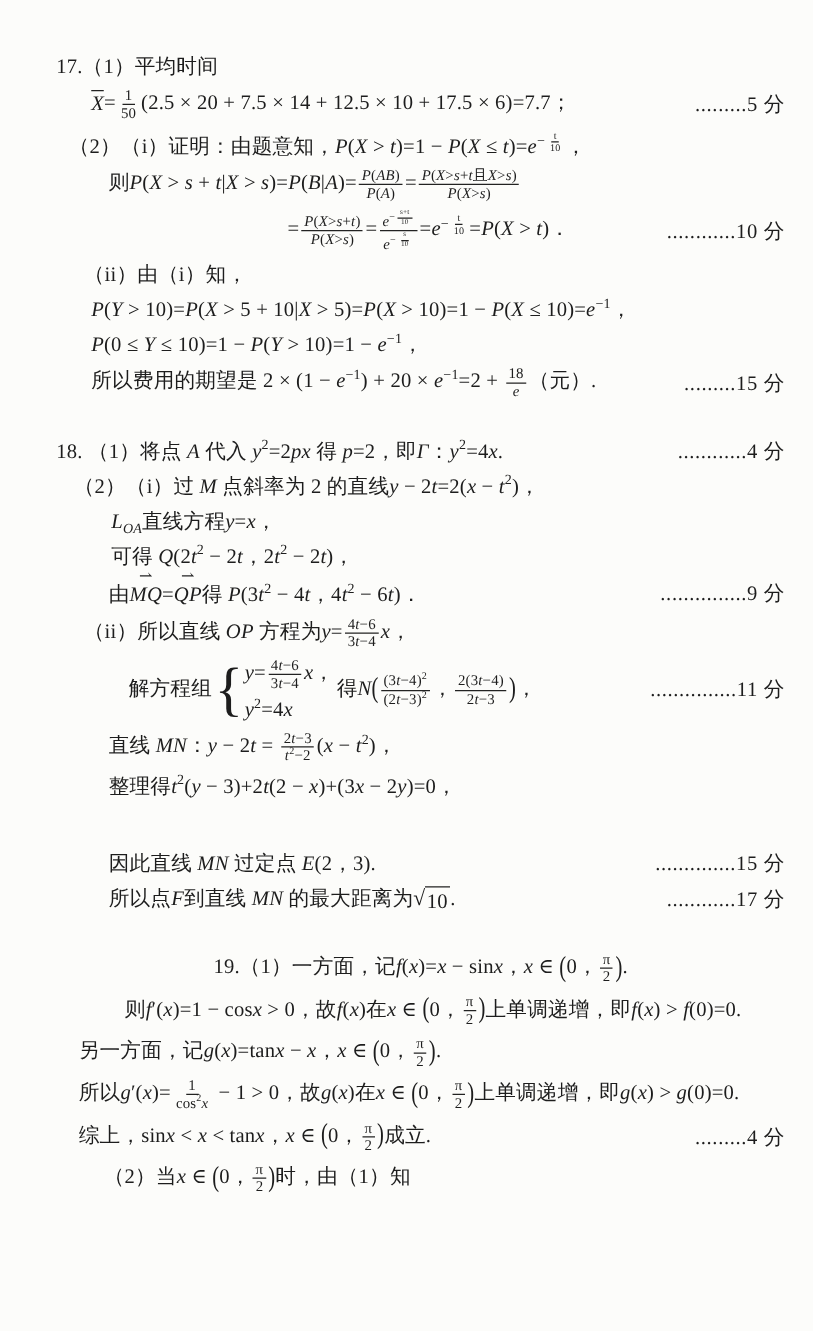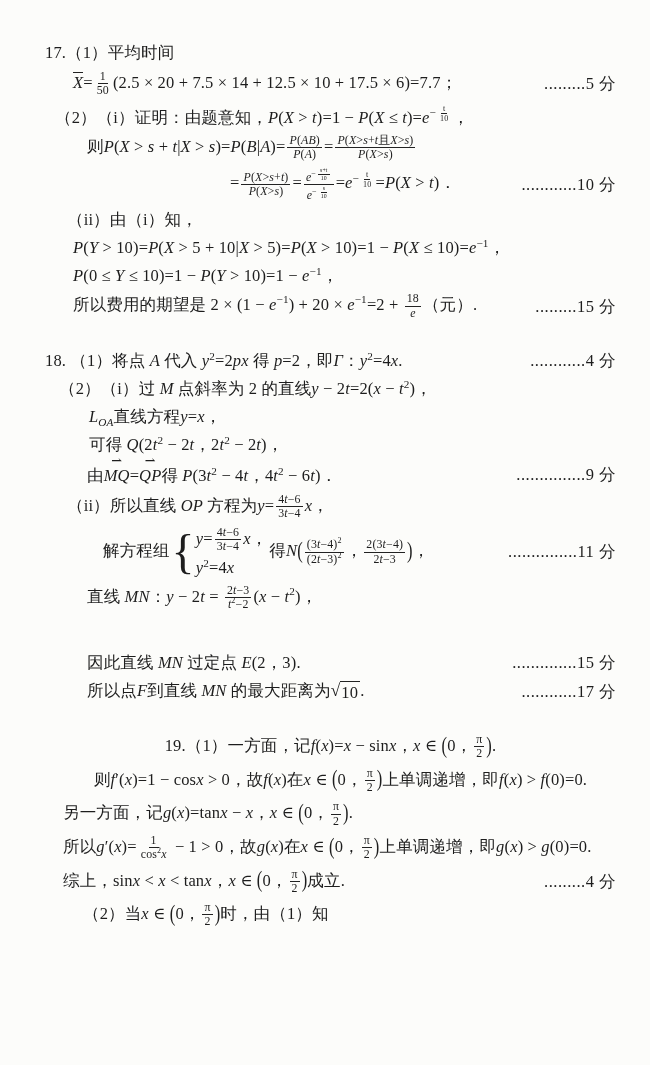--- a/index.html
+++ b/index.html
@@ -4,21 +4,21 @@
 <style>
   html, body {
     margin: 0; padding: 0;
     width: 650px; height: 1065px;
     overflow: hidden;
     font-family: "Liberation Serif", "DejaVu Serif", serif;
   }
   .page {
     box-sizing: border-box;
     width: 650px; height: 1065px;
-    padding: 42px 34px 0 45px;
+    padding: 42px 22px 0 45px;
   }
   .qblock { margin-bottom: 30px; }
   .line {
     display: flex;
     align-items: center;
     font-size: 16.5px;
     line-height: 1.3;
     margin-bottom: 6px;
     min-height: 22px;
     white-space: nowrap;
@@ -167,20 +167,23 @@
               <span class="den">2<span class="it">t</span>−3</span>
             </span><span class="bigp">)</span>，</span>
           <span class="score">...............11 分</span>
         </div>
         <div class="line" style="padding-left: 42px;">
           <span class="math">直线 <span class="it">MN</span>：<span class="it">y</span> − 2<span class="it">t</span> = <span class="frac">
               <span class="num">2<span class="it">t</span>−3</span>
               <span class="den"><span class="it">t</span><sup>2</sup>−2</span>
             </span>(<span class="it">x</span> − <span class="it">t</span><sup>2</sup>)，</span>
         </div>
+        <div class="line" style="padding-left: 42px;">
+          <span class="math">整理得<span class="it">t</span><sup>2</sup>(<span class="it">y</span> − 3)+2<span class="it">t</span>(2 − <span class="it">x</span>)+(3<span class="it">x</span> − 2<span class="it">y</span>)=0，</span>
+        </div>
         <div class="line" style="padding-left: 42px; margin-top: 40px;">
           <span class="math">因此直线 <span class="it">MN</span> 过定点 <span class="it">E</span>(2，3).</span>
           <span class="score">..............15 分</span>
         </div>
         <div class="line" style="padding-left: 42px;">
           <span class="math">所以点<span class="it">F</span>到直线 <span class="it">MN</span> 的最大距离为<span class="sqrt">
               <span class="rad">√</span>
               <span class="rbody">10</span>
             </span>.</span>
           <span class="score">............17 分</span>

